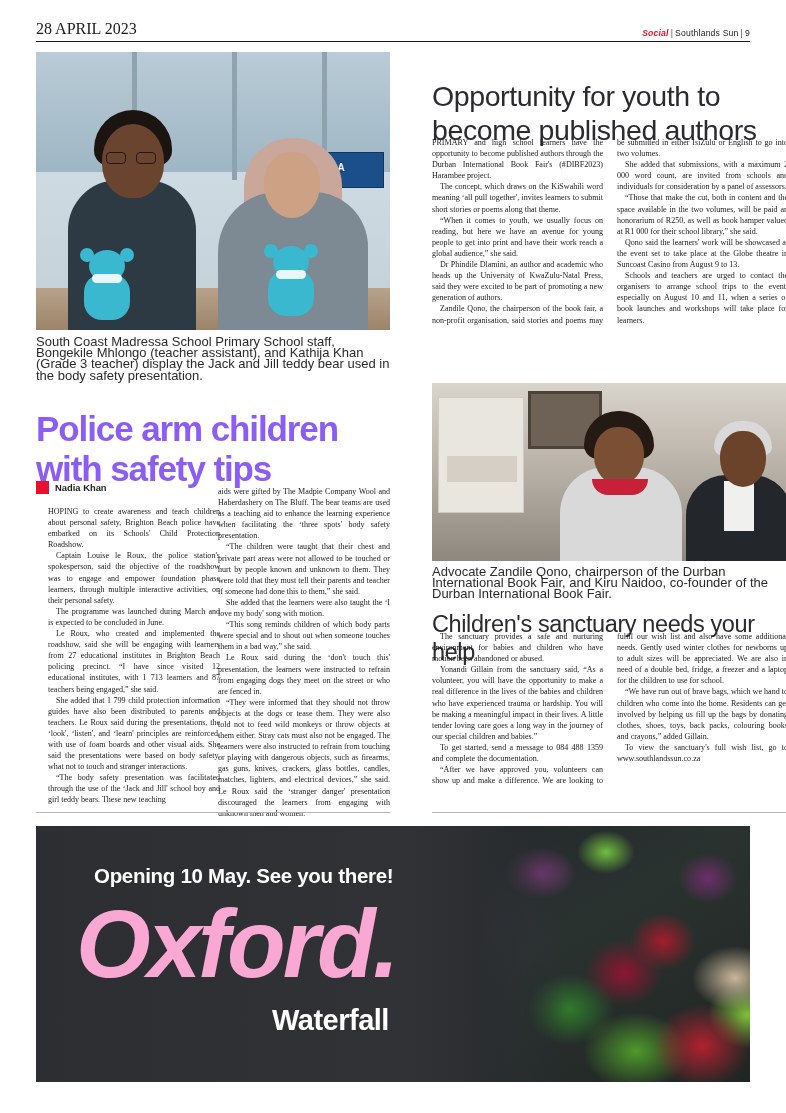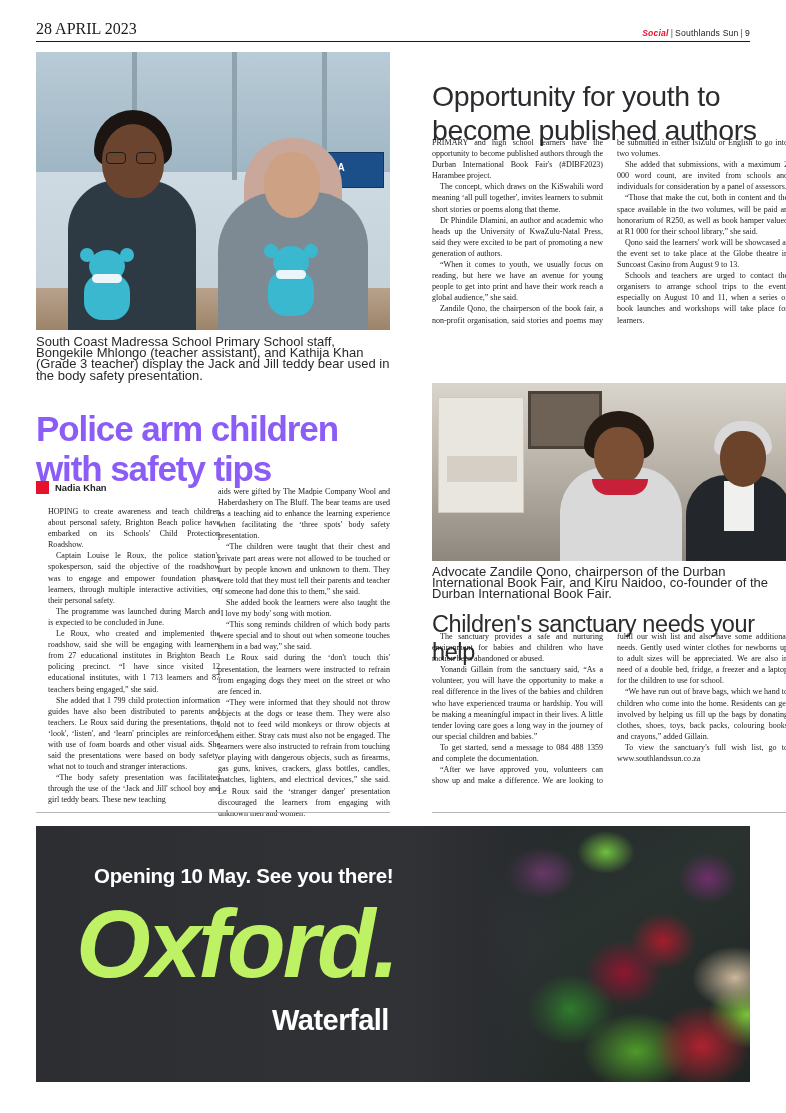--- a/index.html
+++ b/index.html
@@ -288,21 +288,21 @@
     font-family: "Liberation Sans", sans-serif;
     font-weight: bold; font-size: 20.5px; color: #ffffff;
     letter-spacing: -.3px;
     z-index: 5;
   }
   .ad-logo {
     position: absolute; left: 40px; top: 68px;
     font-family: "Liberation Sans", sans-serif;
     font-weight: bold; font-style: italic;
     font-size: 96px; line-height: 100px;
-    color: #bef264; letter-spacing: -3px;
+    color: #f9a8d4; letter-spacing: -3px;
     z-index: 5;
   }
   .ad-sub {
     position: absolute; left: 236px; top: 178px;
     font-family: "Liberation Sans", sans-serif;
     font-weight: bold; font-size: 29px; color: #ffffff;
     letter-spacing: -.5px;
     z-index: 5;
   }
 </style>
@@ -348,22 +348,22 @@
         <span class="tb"></span>
         <span class="tbow"></span>
     </div>
   </div>
   <div class="caption caption1">South Coast Madressa School Primary School staff, Bongekile  Mhlongo (teacher assistant), and Kathija Khan (Grade 3 teacher) display the Jack and Jill teddy bear used in the body safety presentation.</div>
 
   <h1 class="art-opportunity-head">Opportunity for youth to become published authors</h1>
   <div class="art-opportunity-cols bodytext">
     <p class="first">PRIMARY and high school learners have the opportunity to become published authors through the Durban International Book Fair's (#DIBF2023) Harambee project.</p>
     <p>The concept, which draws on the KiSwahili word meaning ‘all pull together', invites learners to submit short stories or poems along that theme.</p>
+    <p>“When it comes to youth, we usually focus on reading, but here we have an avenue for young people to get into print and have their work reach a global audience,” she said.</p>
     <p>Dr Phindile Dlamini, an author and academic who heads up the University of KwaZulu-Natal Press, said they were excited to be part of promoting a new generation of authors.</p>
-    <p>“When it comes to youth, we usually focus on reading, but here we have an avenue for young people to get into print and have their work reach a global audience,” she said.</p>
     <p>Zandile Qono, the chairperson of the book fair, a non-profit organisation, said stories and poems may be submitted in either IsiZulu or English to go into two volumes.</p>
     <p>She added that submissions, with a maximum 2 000 word count, are invited from schools and individuals for consideration by a panel of assessors.</p>
     <p>“Those that make the cut, both in content and the space available in the two volumes, will be paid an honorarium of R250, as well as book hamper valued at R1 000 for their school library,” she said.</p>
     <p>Qono said the learners' work will be showcased at the event set to take place at the Globe theatre in Suncoast Casino from August 9 to 13.</p>
     <p>Schools and teachers are urged to contact the organisers to arrange school trips to the event, especially on August 10 and 11, when a series of book launches and workshops will take place for learners.</p>
 
   </div>
 
   <h1 class="art-police-head">Police arm children with safety tips</h1>
   <div class="byline">
@@ -374,21 +374,21 @@
     <p class="first">HOPING to create awareness and teach children about personal safety, Brighton Beach police have embarked on its Schools' Child Protection Roadshow.</p>
     <p>Captain Louise le Roux, the police station's spokesperson, said the objective of the roadshow was to engage and empower foundation phase learners, through multiple interactive activities, on their personal safety.</p>
     <p>The programme was launched during March and is expected to be concluded in June.</p>
     <p>Le Roux, who created and implemented the roadshow, said she will be engaging with learners from 27 educational institutes in Brighton Beach policing precinct. “I have since visited 12 educational institutes, with 1 713 learners and 87 teachers being engaged,” she said.</p>
     <p>She added that 1 799 child protection information guides have also been distributed to parents and teachers. Le Roux said during the presentations, the ‘look', ‘listen', and ‘learn' principles are reinforced, with use of foam boards and other visual aids. She said the presentations were based on body safety, what not to touch and stranger interactions.</p>
     <p>“The body safety presentation was facilitated through the use of the ‘Jack and Jill' school boy and girl teddy bears. These new teaching</p>
   </div>
   <div class="art-police-body-r bodytext">
     <p class="first">aids were gifted by The Madpie Company Wool and Haberdashery on The Bluff. The bear teams are used as a teaching aid to enhance the learning experience when facilitating the ‘three spots' body safety presentation.</p>
     <p>“The children were taught that their chest and private part areas were not allowed to be touched or hurt by people known and unknown to them. They were told that they must tell their parents and teacher if someone had done this to them,” she said.</p>
-    <p>She added book the learners were also taught the ‘I love my body' song with motion.</p>
+    <p>She added that the learners were also taught the ‘I love my body' song with motion.</p>
     <p>“This song reminds children of which body parts were special and to shout out when someone touches them in a bad way,” she said.</p>
     <p>Le Roux said during the ‘don't touch this' presentation, the learners were instructed to refrain from engaging dogs they meet on the street or who are fenced in.</p>
     <p>“They were informed that they should not throw objects at the dogs or tease them. They were also told not to feed wild monkeys or throw objects at them either. Stray cats must also not be engaged. The learners were also instructed to refrain from touching or playing with dangerous objects, such as firearms, gas guns, knives, crackers, glass bottles, candles, matches, lighters, and electrical devices,” she said. Le Roux said the ‘stranger danger' presentation discouraged the learners from engaging with unknown men and women.</p>
   </div>
   <div class="rule-police"></div>
 
   <div class="photo2">
     <div class="p2-bg"></div>
     <div class="p2-banner">
       <div class="p2-banner-txt"></div>

